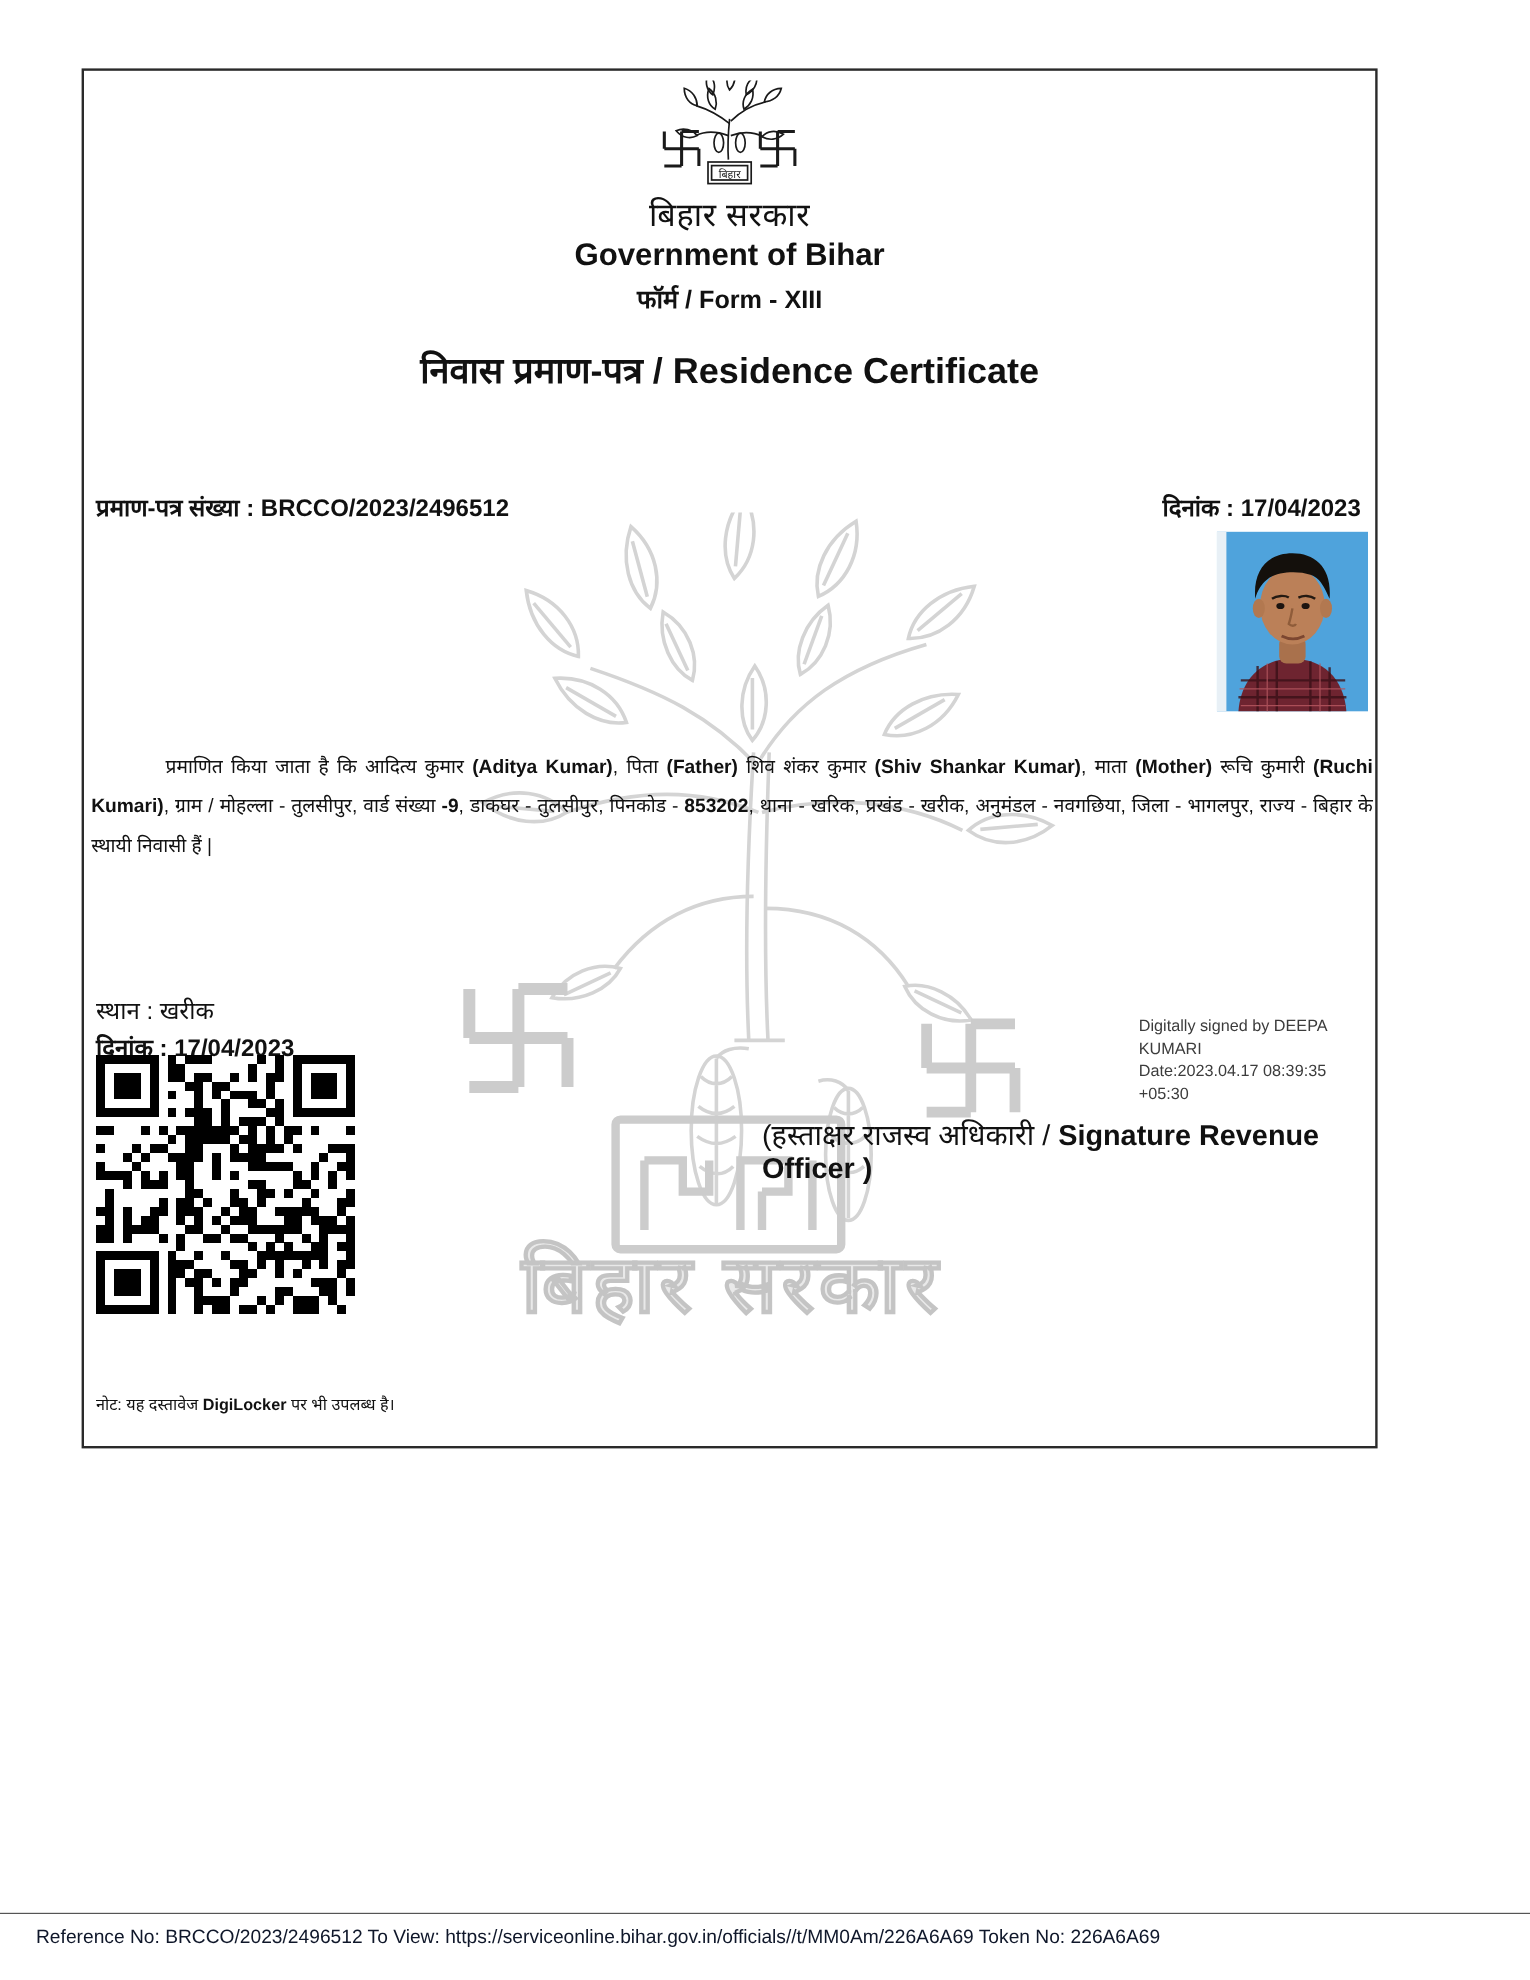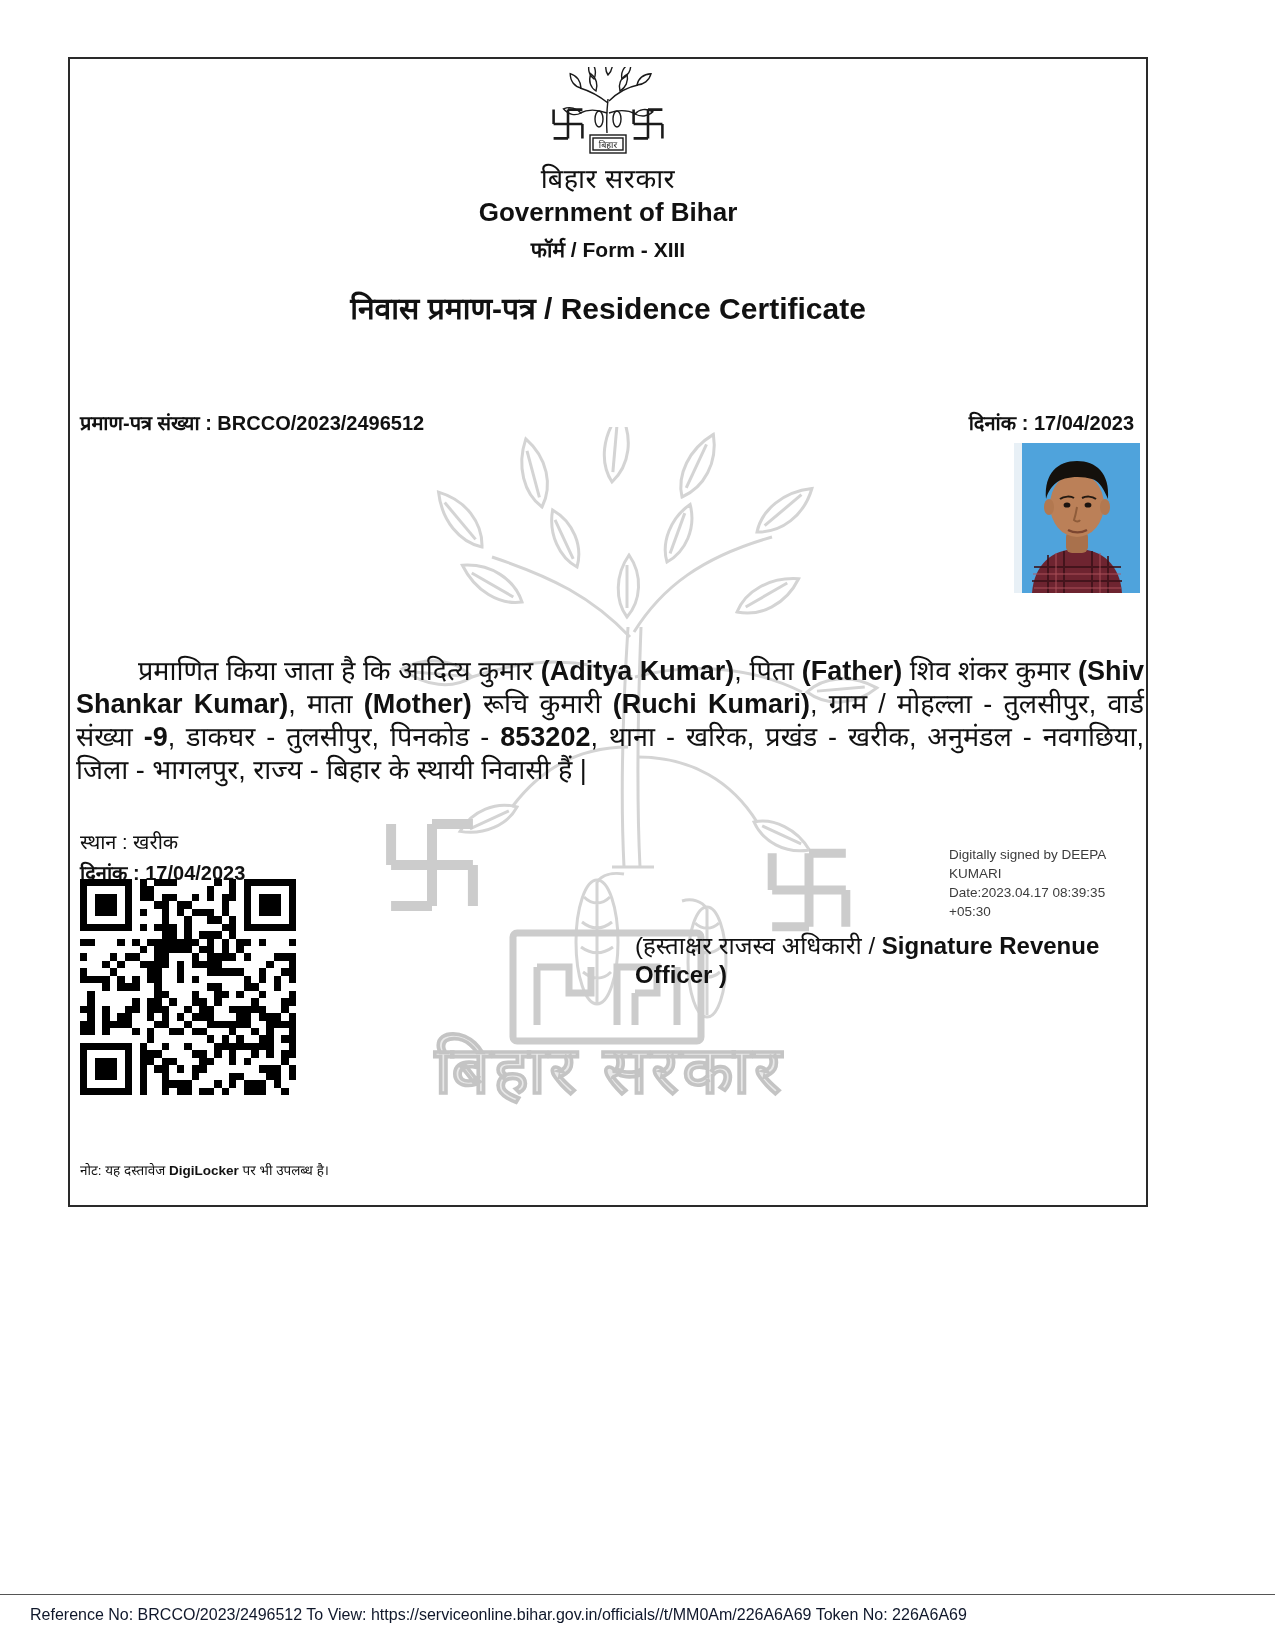--- a/index.html
+++ b/index.html
@@ -19,21 +19,21 @@
   .hdr-org-hi  { top:100px; font-size:27px; letter-spacing:.5px; }
   .hdr-org-en  { top:138px; font-size:26px; font-weight:bold; }
   .hdr-form    { top:176px; font-size:21px; font-weight:bold; }
   .hdr-title   { top:228px; font-size:30px; font-weight:bold; }
   .hdr-region  { top:259px; font-size:22px; font-weight:bold; }
   .certno  { left:10px; top:350px; font-size:20px; font-weight:bold; }
   .cdate   { right:12px; top:350px; font-size:20px; font-weight:bold; }
   .photo   { left:944px; top:384px; width:126px; height:150px; }
   .photo svg { display:block; }
   .para {
-    left:6px; top:596px; width:1068px; font-size:27px; line-height:33px;
+    left:6px; top:564px; width:1068px; font-size:16px; line-height:33px;
     text-align:justify; text-indent:62px;
   }
   .place   { left:10px; top:769px; font-size:20px; font-weight:normal; }
   .pdate   { left:10px; top:800px; font-size:20px; font-weight:bold; }
   .digsig  { left:852px; top:786px; font-size:13.5px; color:#3c3c3c; line-height:19px;margin-left:27px; }
   .officer { left:565px; top:869px; font-size:24px; }
   .qr      { left:10px; top:820px; width:216px; height:216px; }
   .notes   { left:10px; top:1101px; font-size:13.5px; line-height:21px; color:#111; }
   
   .wm { pointer-events:none; z-index:0; }

